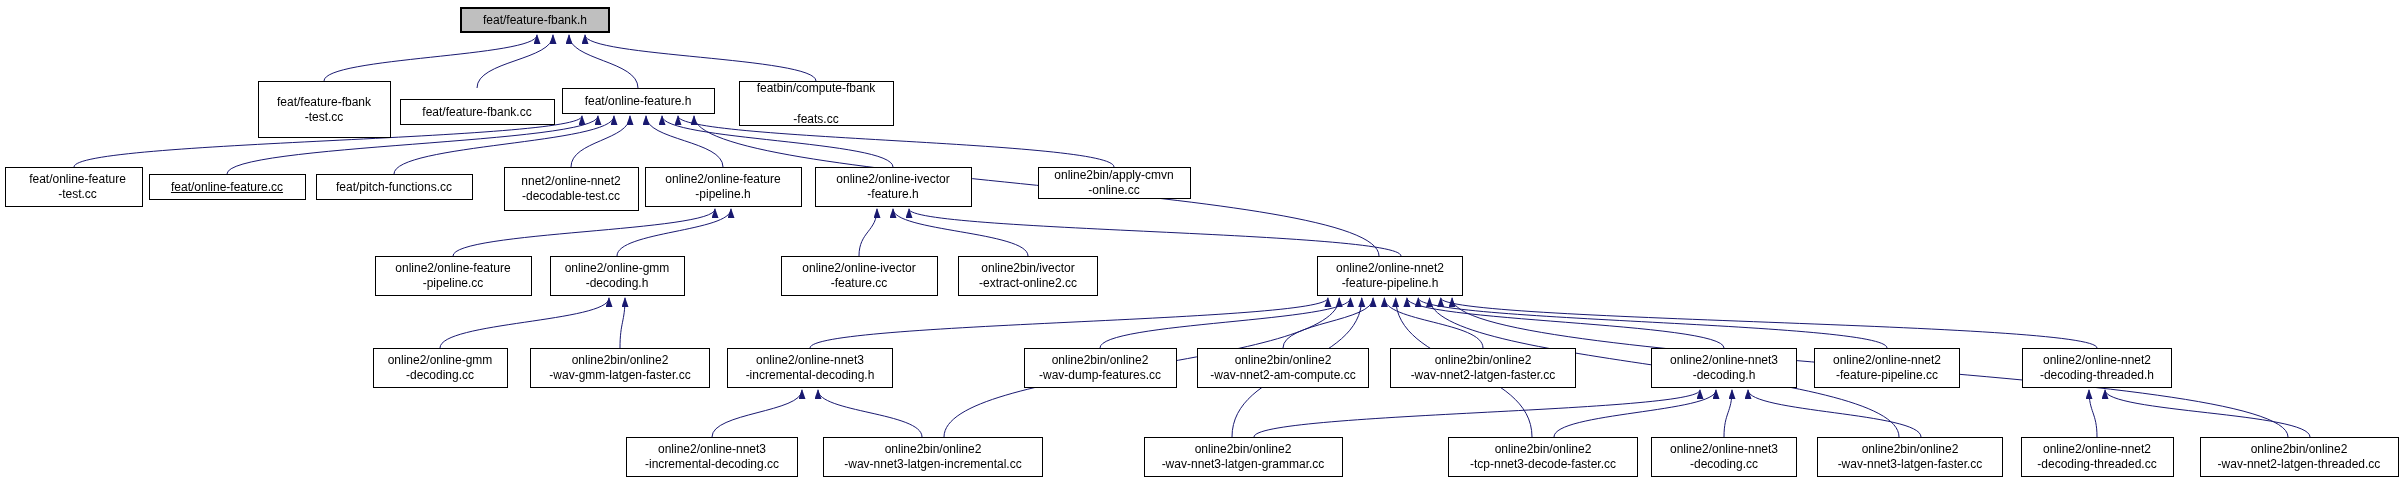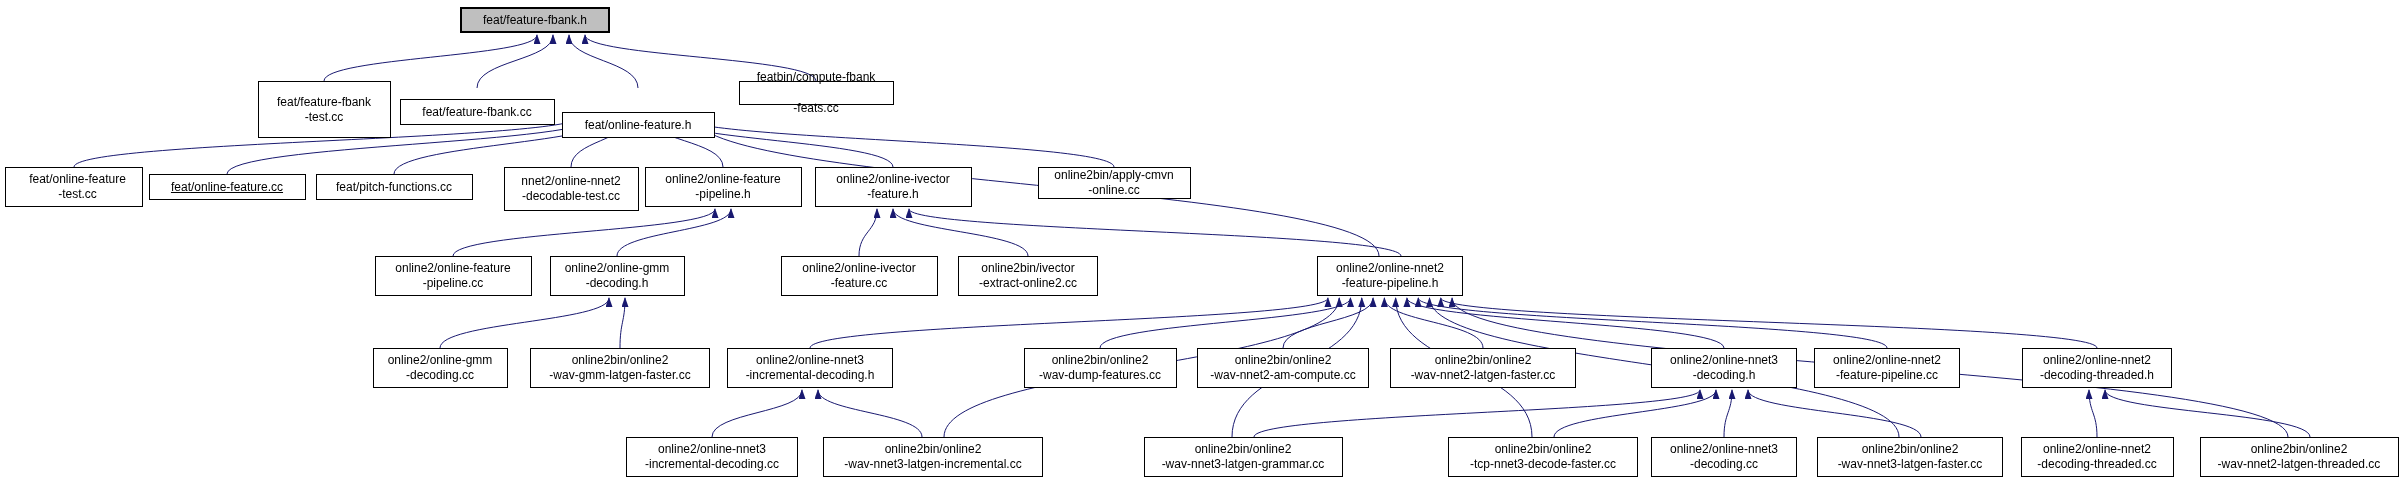--- a/index.html
+++ b/index.html
@@ -117,24 +117,24 @@
       <div class="node root" style="left: 460px; top: 7px; width: 150px; height: 26px;">
         <span class="label-line">feat/feature-fbank.h</span>
       </div>
       <div class="node" style="left: 257.5px; top: 81px; width: 133px; height: 57px;">
         <span class="label-line">feat/feature-fbank</span>
         <span class="label-line">-test.cc</span>
       </div>
       <div class="node" style="left: 399.5px; top: 99px; width: 155px; height: 26px;">
         <span class="label-line">feat/feature-fbank.cc</span>
       </div>
-      <div class="node" style="left: 561.5px; top: 88px; width: 153px; height: 26px; margin-top: 24px;">
+      <div class="node" style="left: 561.5px; top: 88px; width: 153px; height: 26px;">
         <span class="label-line">feat/online-feature.h</span>
       </div>
-      <div class="node" style="left: 738.5px; top: 81px; width: 155px; height: 24px; gap: 16px;">
+      <div class="node" style="left: 738.5px; top: 81px; width: 155px; height: 45px; gap: 16px;">
         <span class="label-line">featbin/compute-fbank</span>
         <span class="label-line">-feats.cc</span>
       </div>
       <div class="node" style="left: 5px; top: 167px; width: 138px; height: 40px; padding-left: 7px;">
         <span class="label-line">feat/online-feature</span>
         <span class="label-line">-test.cc</span>
       </div>
       <div class="node" style="left: 148.5px; top: 174px; width: 157px; height: 26px; text-decoration: underline;">
         <span class="label-line">feat/online-feature.cc</span>
       </div>

